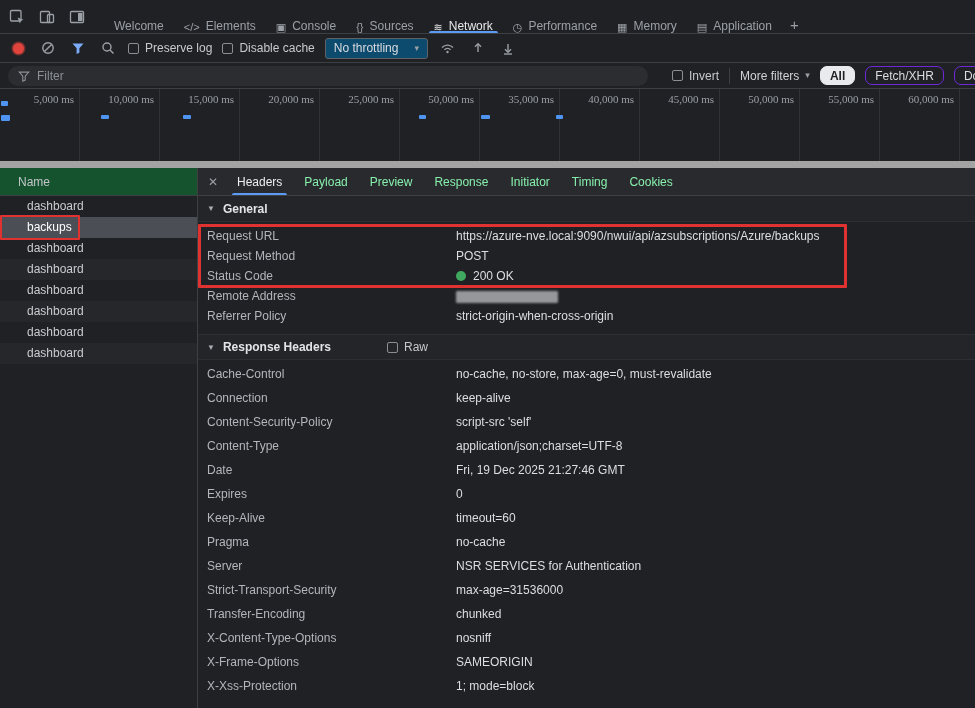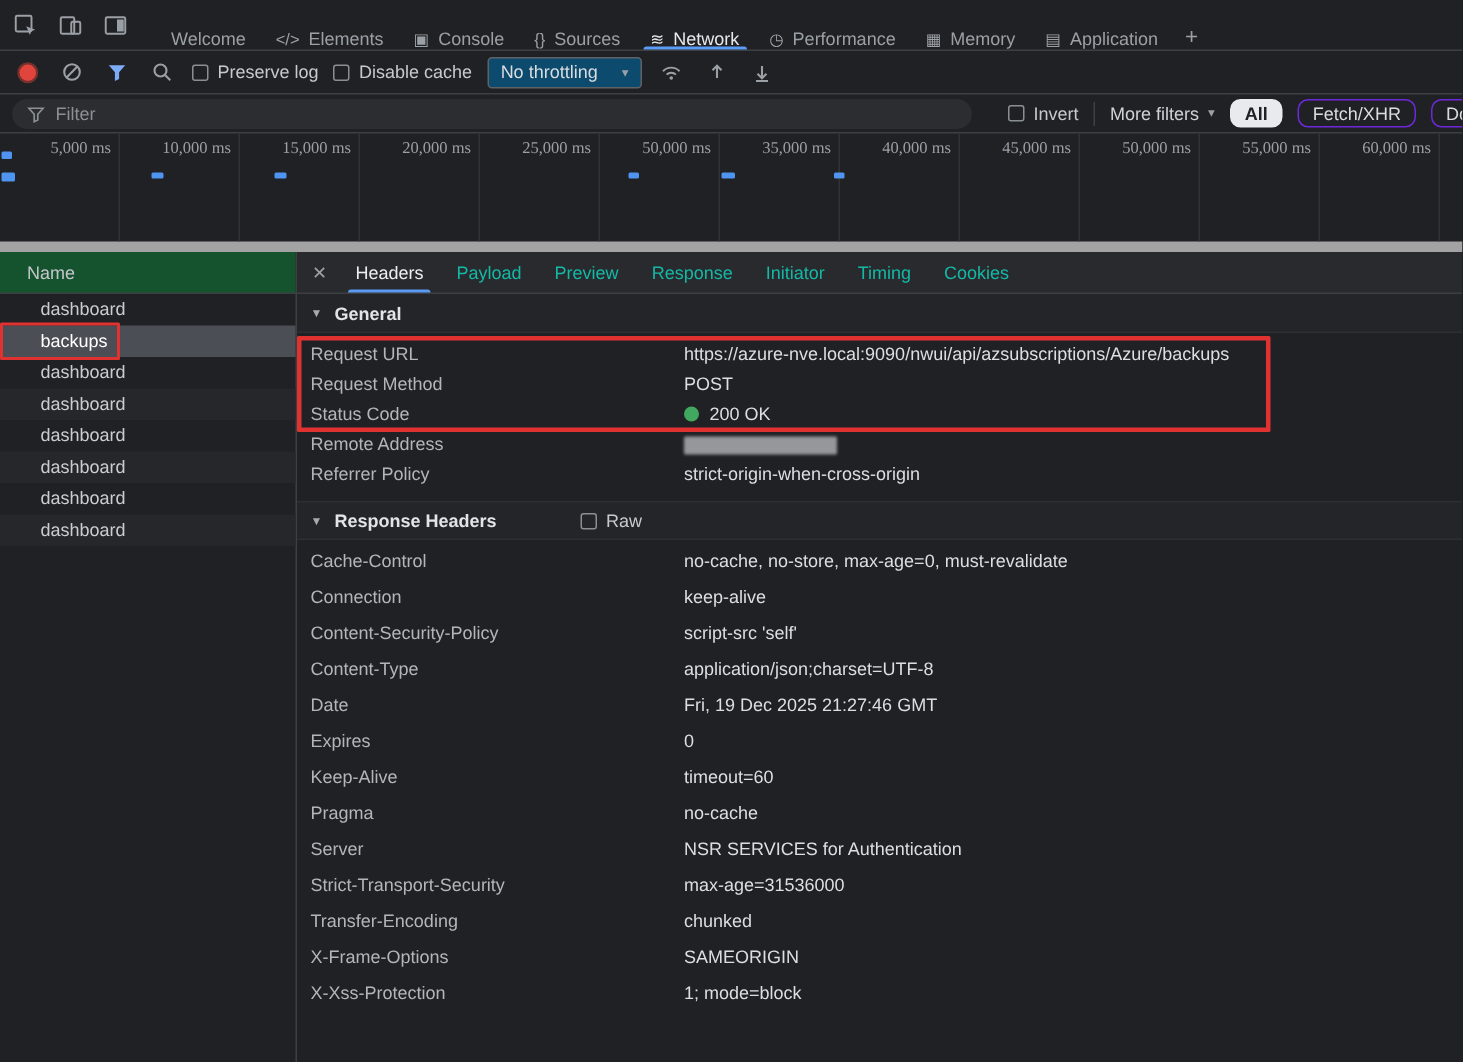--- a/index.html
+++ b/index.html
@@ -59,21 +59,21 @@
   .req-row.alt { background: #26272b; }
   .req-row.selected { background: #4b4e54; color: #ffffff; }
 
   .annotation { position: absolute; border: 3px solid #e13232; pointer-events: none; z-index: 6; border-radius: 1px; }
   .anno-backups { left: 0px; top: 47px; width: 80px; height: 25px; border-width: 2px; }
   .anno-general { left: 0px; top: 56px; width: 649px; height: 64px; }
 
   .detail { flex: 1; position: relative; background: #202124; overflow: hidden; }
   .detail-tabs { height: 28px; background: #292a2d; border-bottom: 1px solid #3c4043; display: flex; align-items: stretch; padding: 0 2px; }
   .close-btn { width: 26px; display: flex; align-items: center; justify-content: center; color: #9aa0a6; font-size: 12px; }
-  .dtab { padding: 0 11px; display: flex; align-items: center; color: #14b8a6; position: relative; white-space: nowrap; }
+  .dtab { padding: 0 11px; display: flex; align-items: center; color: #86efac; position: relative; white-space: nowrap; }
   .dtab.active { color: #eceef1; }
   .dtab.active::after { content:""; position:absolute; left:6px; right:6px; bottom:0; height:2.5px; background:#5c9bf5; border-radius:2px 2px 0 0; }
 
   .section-head { height: 26px; display: flex; align-items: center; gap: 8px; padding: 0 9px; color: #e2e4e8; font-weight: bold; background: #242528; border-bottom: 1px solid #2d2f32; }
   .tri { font-size: 8px; color: #a6abb0; font-weight: normal; }
   .raw { margin-left: 48px; font-weight: normal; }
   .resp-head { margin-top: 8px; border-top: 1px solid #2d2f32; }
 
   .general-rows { padding-top: 4px; }
   .resp-rows { padding-top: 2px; }
@@ -361,20 +361,24 @@
           </div>
         <div class="kv r">
             <span class="k">Strict-Transport-Security</span>
             <span class="v">max-age=31536000</span>
           </div>
         <div class="kv r">
             <span class="k">Transfer-Encoding</span>
             <span class="v">chunked</span>
           </div>
         <div class="kv r">
+            <span class="k">X-Content-Type-Options</span>
+            <span class="v">nosniff</span>
+          </div>
+        <div class="kv r">
             <span class="k">X-Frame-Options</span>
             <span class="v">SAMEORIGIN</span>
           </div>
         <div class="kv r">
             <span class="k">X-Xss-Protection</span>
             <span class="v">1; mode=block</span>
           </div>
       </div>
 
       <div class="annotation anno-general"></div>

